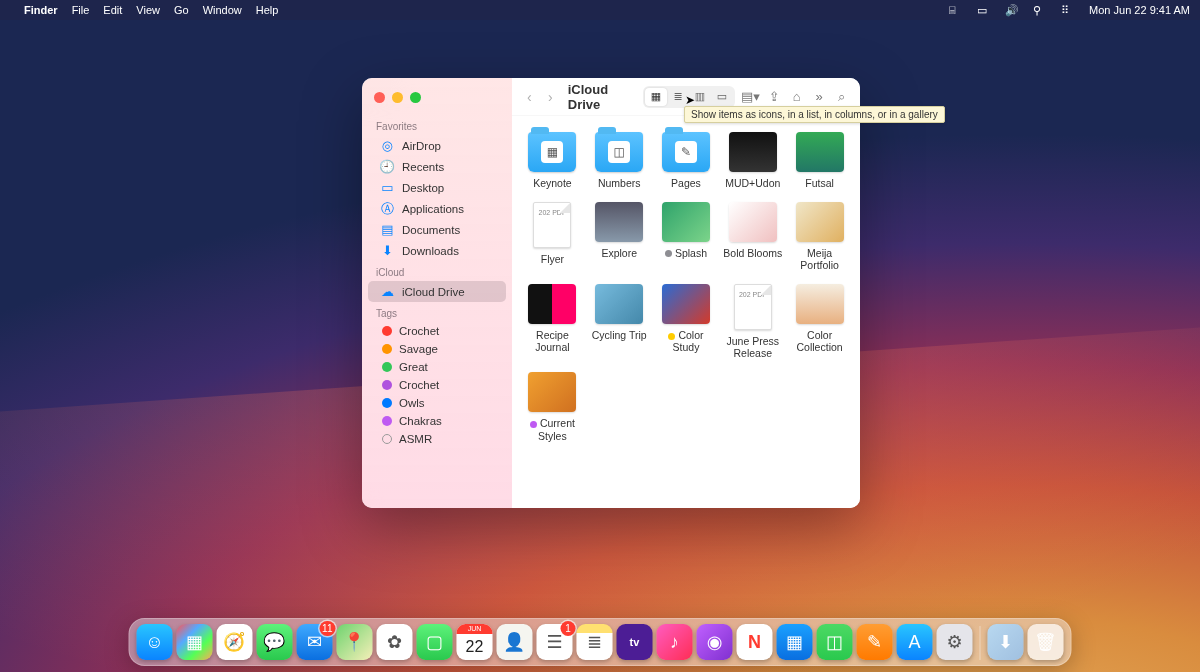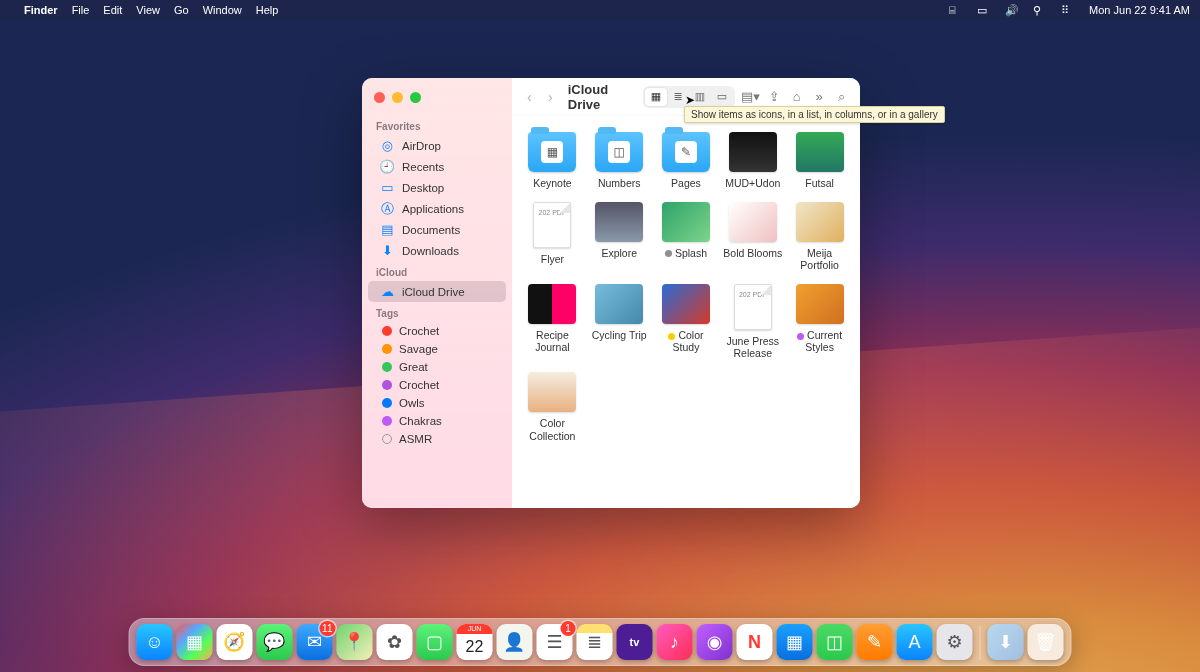--- a/index.html
+++ b/index.html
@@ -39,21 +39,21 @@
 }
 .sidebar {
   width:150px; flex-shrink:0;
   background: linear-gradient(180deg, rgba(255,200,200,0.45), rgba(255,190,210,0.55));
   backdrop-filter: blur(20px);
   padding:8px 0 8px 0;
 }
 .traffic { display:flex; gap:7px; padding:6px 12px 12px;}
 .traffic span { width:11px; height:11px; border-radius:50%; display:block;}
 .t-close{background:#ff5f57;} .t-min{background:#febc2e;} .t-max{background:#28c840;}
-.section-label{ font-size:10px; color:rgba(60,50,60,0.6); padding:6px 14px 3px; font-weight:700;}
+.section-label{ font-size:10px; color:rgba(60,50,60,0.6); padding:6px 14px 3px; font-weight:400;}
 .side-item{
   display:flex; align-items:center; gap:7px; padding:3px 12px; margin:0 6px;
   font-size:11.5px; color:#333; border-radius:5px; cursor:default;
 }
 .side-item.selected{ background:rgba(120,100,110,0.22);}
 .side-icon{ width:15px; height:15px; display:flex; align-items:center; justify-content:center; color:#0a84ff; font-size:13px;}
 .tag-dot{ width:10px; height:10px; border-radius:50%; flex-shrink:0; margin-left:2px;}
 .tag-hollow{ width:10px; height:10px; border-radius:50%; border:1.5px solid #999; flex-shrink:0; margin-left:2px; box-sizing:border-box;}
 
 .main { flex:1; display:flex; flex-direction:column; background:#fff;}
@@ -318,26 +318,26 @@
             <div class="fname"><span class="status-dot" style="background: rgb(255, 204, 0);"></span><span>Color Study</span></div>
           </div>
           <div class="file">
             <div class="thumb doc">
               <div class="docinner">202
 PDF</div>
             </div>
             <div class="fname"><span>June Press Release</span></div>
           </div>
           <div class="file">
+            <div class="thumb" style="background: linear-gradient(rgb(245, 237, 224), rgb(232, 176, 128));"></div>
+            <div class="fname"><span>Color Collection</span></div>
+          </div>
+          <div class="file">
             <div class="thumb" style="background: linear-gradient(135deg, rgb(240, 160, 48), rgb(208, 112, 32));"></div>
             <div class="fname"><span class="status-dot" style="background: rgb(191, 90, 242);"></span><span>Current Styles</span></div>
-          </div>
-          <div class="file">
-            <div class="thumb" style="background: linear-gradient(rgb(245, 237, 224), rgb(232, 176, 128));"></div>
-            <div class="fname"><span>Color Collection</span></div>
           </div>
         </div>
     </div>
   </div>
 </div>
 
 <div class="tooltip">Show items as icons, in a list, in columns, or in a gallery</div>
 <div class="cursor-arrow">➤</div>
 
 <div class="dock">

